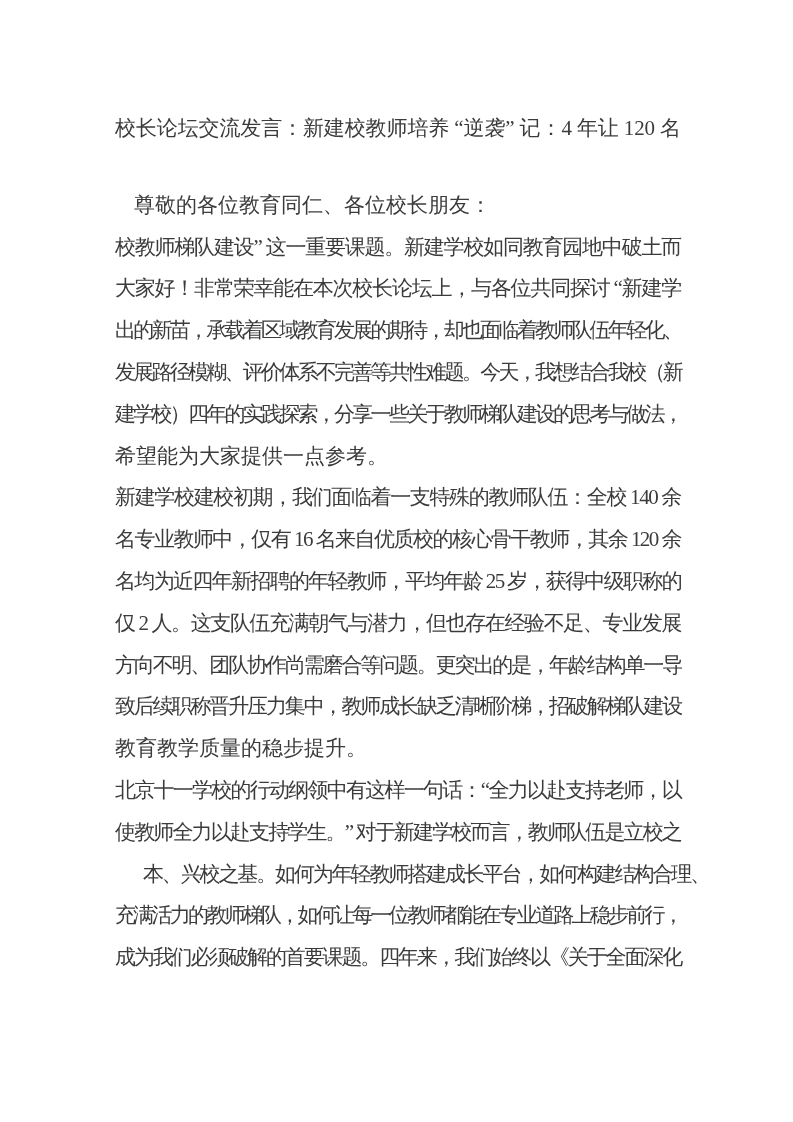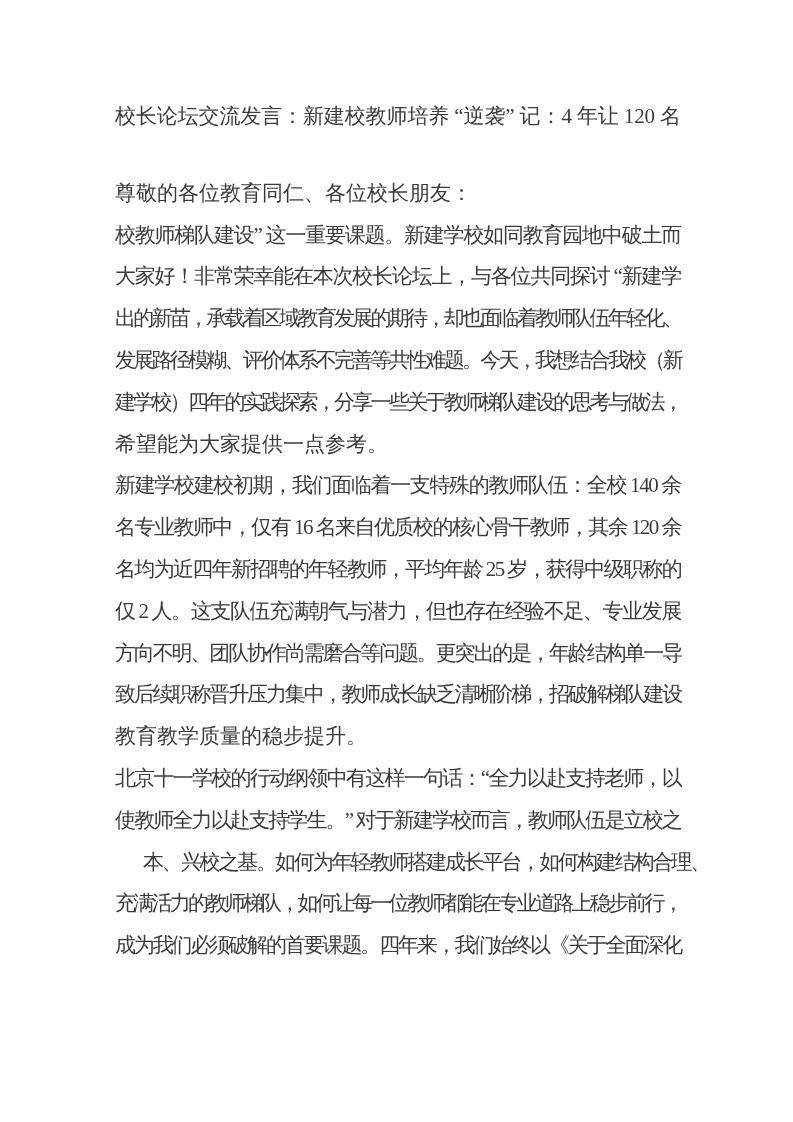--- a/index.html
+++ b/index.html
@@ -17,37 +17,37 @@
     width: 793px;
     height: 1122px;
     background: var(--page-bg);
     overflow: hidden;
     font-family: "Liberation Serif", "DejaVu Serif", serif;
     color: var(--text-color);
   }
   .content {
     position: absolute;
     left: 115px;
-    top: 96px;
+    top: 108px;
     width: 566px;
   }
   .doc-title, .para {
     margin: 0;
     padding: 0;
     font-size: 21px;
     font-weight: normal;
   }
   .line {
     display: block;
     line-height: 41.8px;
     white-space: nowrap;
     text-align: left;
   }
   
-  .salutation { margin-top: 35px; }
+  .salutation { margin-top: 35px; margin-left: 19px; }
 </style>
 </head>
 <body>
 
 <div class="page">
   <div class="content">
 
     <h1 class="doc-title">
       <span class="line fit" style="letter-spacing: -0.11489px;">校长论坛交流发言：新建校教师培养 “逆袭” 记：4 年让 120 名</span>
     </h1>

